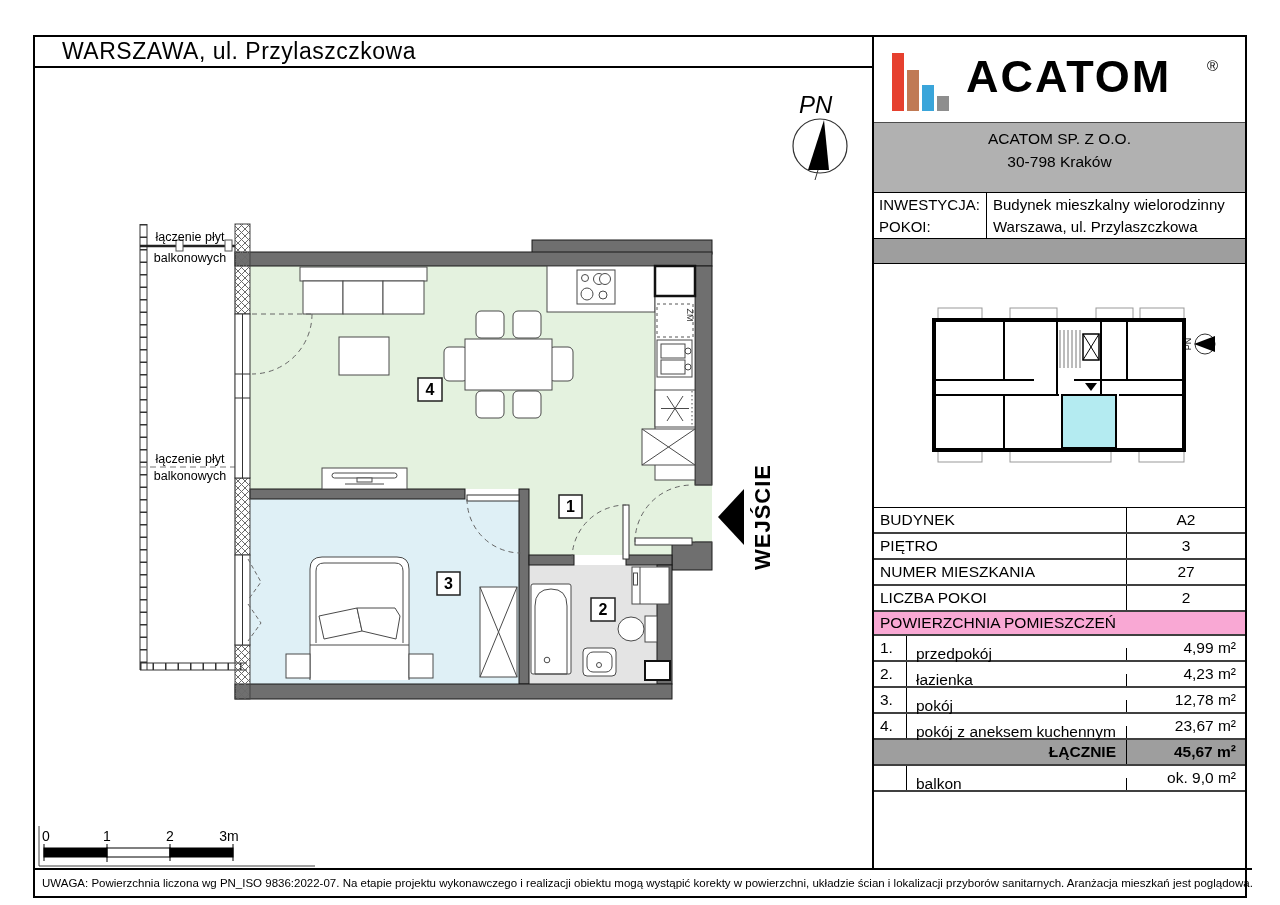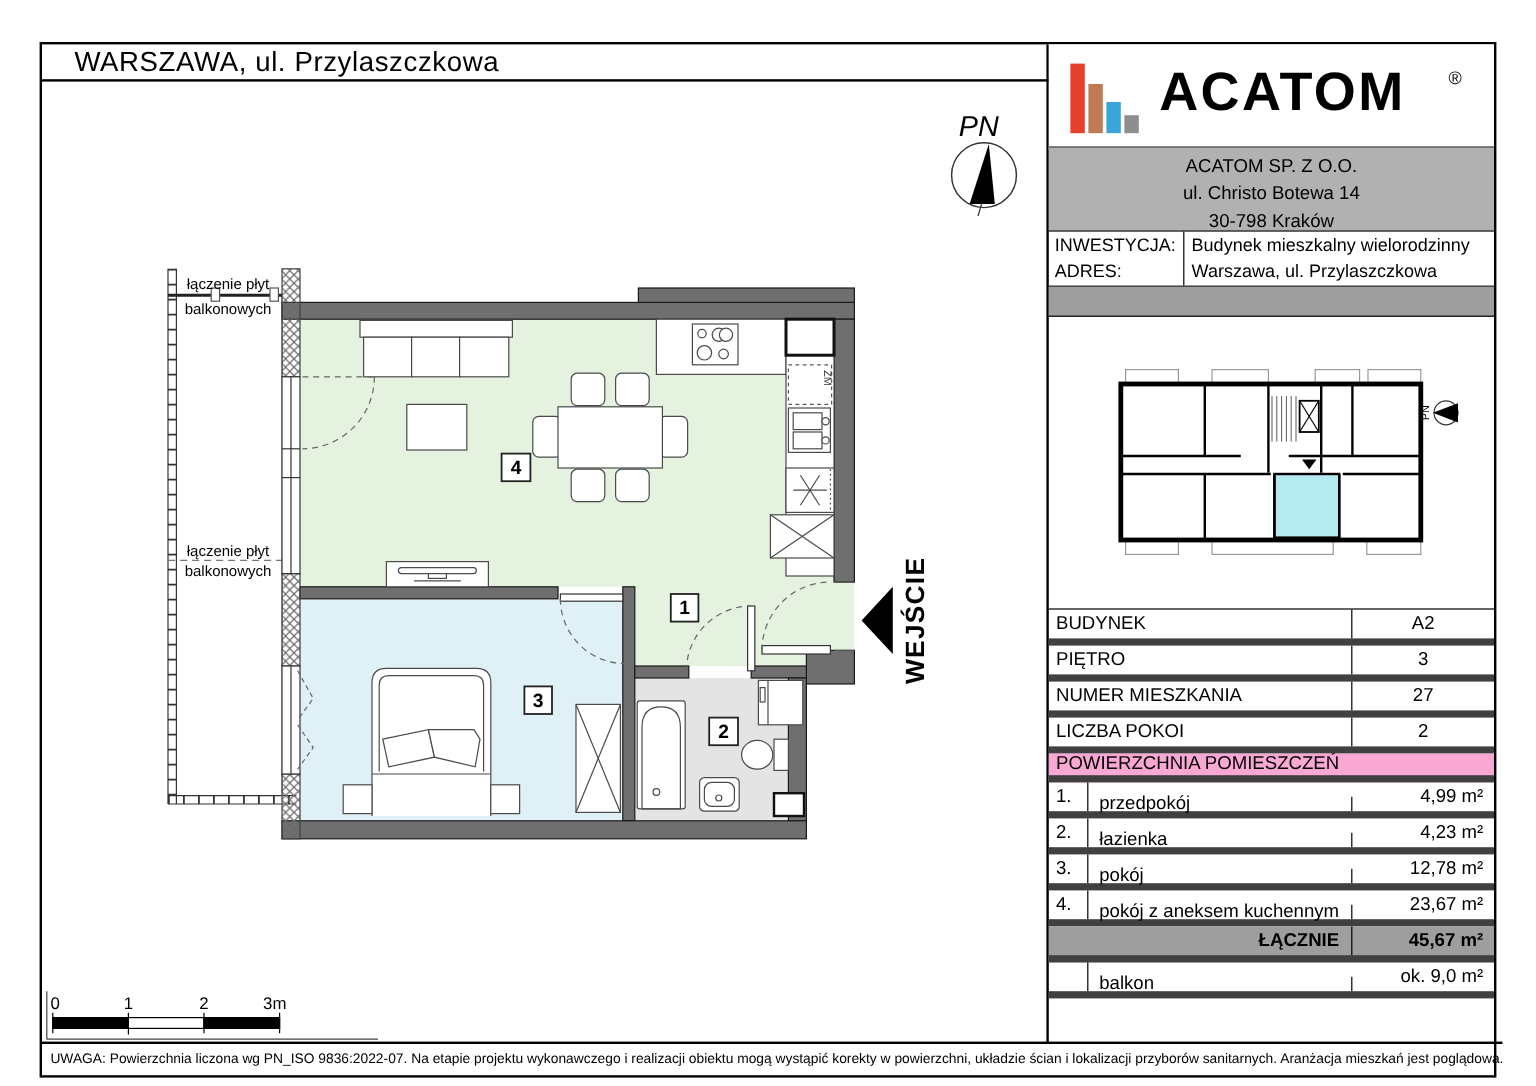--- a/index.html
+++ b/index.html
@@ -17,21 +17,21 @@
   .brand{position:absolute;left:92px;top:14px;font-size:45px;font-weight:bold;letter-spacing:2px;}
   .reg{position:absolute;left:333px;top:20px;font-size:15px;font-weight:normal;}
   .companybox{position:absolute;left:0;top:85px;width:371px;height:70px;background:#b1b1b1;
     border-top:1px solid #4d4d4d;text-align:center;font-size:15.5px;line-height:23px;padding-top:4px;box-sizing:border-box;}
   .invbox{position:absolute;left:0;top:155px;width:371px;height:47px;border-top:1px solid #000;border-bottom:1px solid #000;box-sizing:border-box;display:flex;}
   .invlabels{width:113px;border-right:1px solid #000;box-sizing:border-box;padding:1px 0 0 5px;font-size:15px;line-height:22px;}
   .invvals{flex:1;padding:1px 0 0 6px;font-size:15px;line-height:22px;white-space:nowrap;}
   .grayband{position:absolute;left:0;top:202px;width:371px;height:25px;background:#9e9e9e;border-bottom:1px solid #000;box-sizing:border-box;}
   .miniplan{position:absolute;left:0;top:227px;width:371px;height:243px;}
   .dtable{position:absolute;left:0;top:470px;width:371px;border-top:1px solid #000;font-size:15.5px;}
-  .drow{display:flex;height:24px;border-bottom:6px solid #404040;align-items:center;}
+  .drow{display:flex;height:24px;border-bottom:2px solid #404040;align-items:center;}
   .drow .c-num{width:33px;border-right:1px solid #000;align-self:stretch;display:flex;align-items:center;padding-left:6px;box-sizing:border-box;}
   .drow .c-name{width:220px;border-right:1px solid #000;align-self:stretch;display:flex;align-items:center;padding-left:9px;box-sizing:border-box;margin-top:12px;}
   .drow .c-lbl{width:253px;border-right:1px solid #000;align-self:stretch;display:flex;align-items:center;padding-left:6px;box-sizing:border-box;}
   .drow .c-val{flex:1;text-align:center;}
   .drow .c-area{flex:1;text-align:right;padding-right:9px;}
   .drow.hdr{background:#f9a8d4;padding-left:6px;box-sizing:border-box;}
   .drow.total{background:#9e9e9e;font-weight:bold;}
   .drow.total .c-lbl{justify-content:flex-end;padding-right:10px;}
   svg text{font-family:"Liberation Sans",sans-serif;}
 </style>
@@ -288,28 +288,27 @@
         <rect x="16" y="19" width="12" height="41" fill="#c07a54"></rect>
         <rect x="31" y="34" width="12" height="26" fill="#3aa5da"></rect>
         <rect x="46" y="45" width="12" height="15" fill="#8e8e8e"></rect>
       </svg>
       <div class="brand">ACATOM</div>
       <div class="reg">®</div>
     </div>
 
     <div class="companybox">
       <div>ACATOM SP. Z O.O.</div>
-      <div>ul. Christo Botewa 14</div>
       <div>30-798 Kraków</div>
     </div>
 
     <div class="invbox">
       <div class="invlabels">
         <div>INWESTYCJA:</div>
-        <div>ADRES:</div>
+        <div>POKOI:</div>
       </div>
       <div class="invvals">
         <div>Budynek mieszkalny wielorodzinny</div>
         <div>Warszawa, ul. Przylaszczkowa</div>
       </div>
     </div>
 
     <div class="grayband"></div>
 
     <div class="miniplan">

